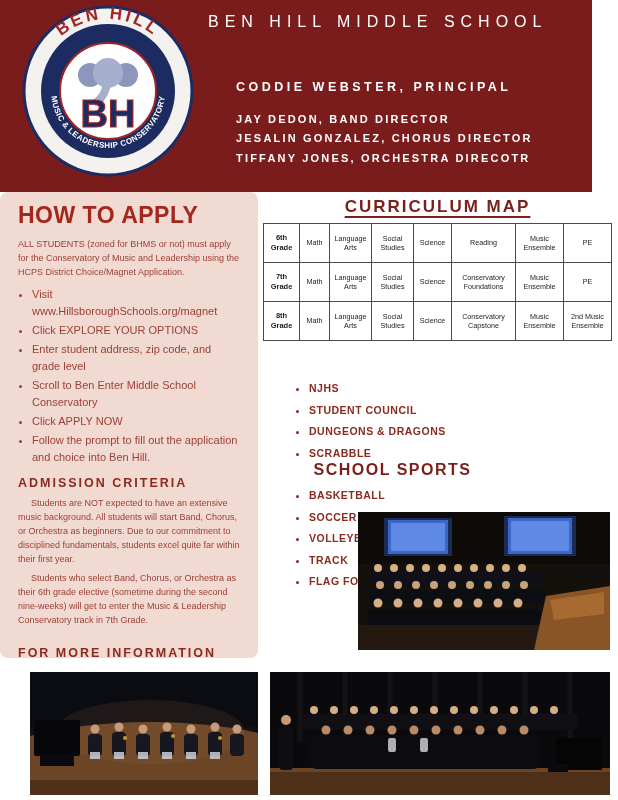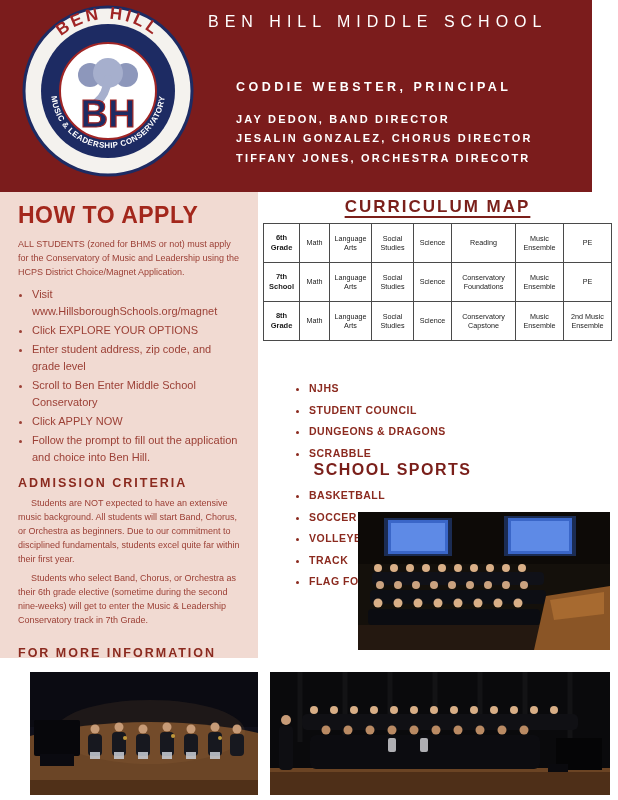--- a/index.html
+++ b/index.html
@@ -35,20 +35,21 @@
     line-height: 1.75; white-space: nowrap;
   }
 
   
   .left-panel {
     position: absolute; left: 0; top: 192px;
     width: 258px; height: 466px;
     background: #f1dad2;
     padding: 8px 18px 0 18px;
     overflow: hidden;
+    border-radius: 8px;
   }
   .h-apply {
     color: #a3271c; font-size: 23px; font-weight: bold;
     letter-spacing: 0.5px; margin: 2px 0 9px 0;
   }
   .apply-text { color: #9c4036; font-size: 9px; line-height: 1.55; }
   .apply-list {
     margin: 6px 0 8px 0; padding-left: 14px;
     color: #9c4036; font-size: 11px; line-height: 1.55;
     list-style: disc;
@@ -196,21 +197,21 @@
         <td class="grade">6th Grade</td>
         <td>Math</td>
         <td>Language Arts</td>
         <td>Social Studies</td>
         <td>Science</td>
         <td>Reading</td>
         <td>Music Ensemble</td>
         <td>PE</td>
       </tr>
       <tr>
-        <td class="grade">7th School</td>
+        <td class="grade">7th Grade</td>
         <td>Math</td>
         <td>Language Arts</td>
         <td>Social Studies</td>
         <td>Science</td>
         <td>Conservatory Foundations</td>
         <td>Music Ensemble</td>
         <td>PE</td>
       </tr>
       <tr>
         <td class="grade">8th Grade</td>

